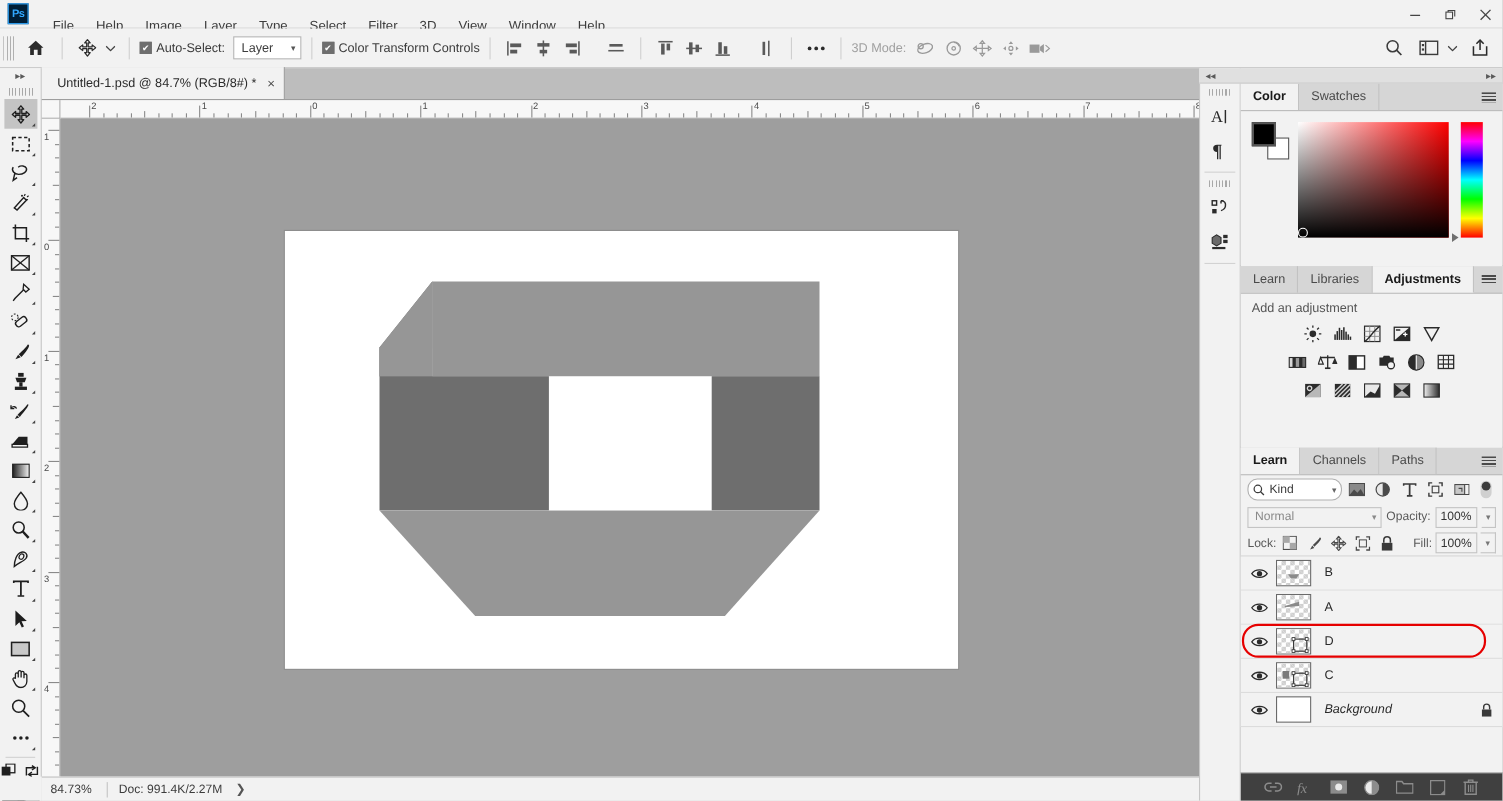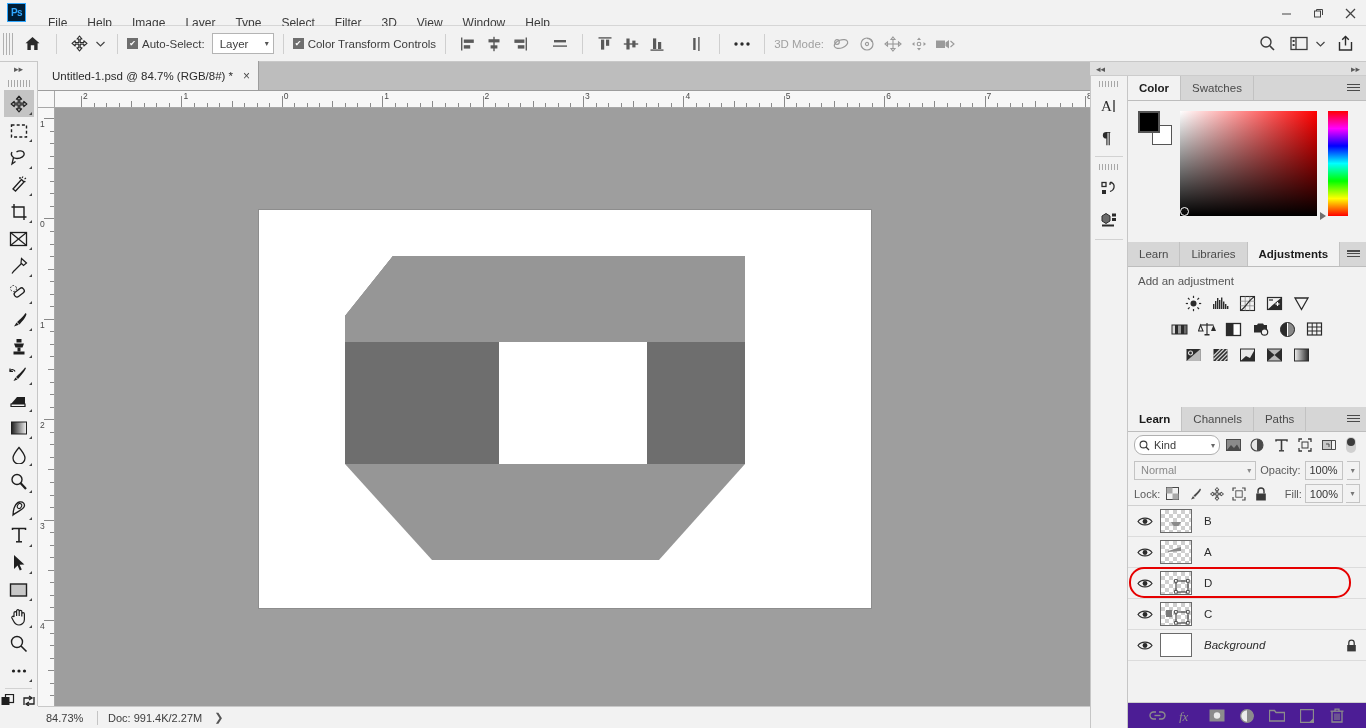--- a/index.html
+++ b/index.html
@@ -269,21 +269,21 @@
   }
   .lname { margin-left:12px; font-size:11.5px; color:#2b2b2b; }
   .lname.italic { font-style:italic; }
   .llock { margin-left:auto; margin-right:9px; }
   .hl-ring {
     position:absolute; left:1px; top:-1px; width:222px; height:31px;
     border:2px solid #e60000; border-radius:15px; pointer-events:none;
   }
   .lyr-footer {
     position:absolute; left:0; bottom:0; width:238px; height:26px;
-    background:#4c1d95; border-top:1px solid #cfcfcf;
+    background:#404040; border-top:1px solid #cfcfcf;
     display:flex; align-items:center; justify-content:center; gap:12px;
   }
   .lf-btn { width:18px; height:18px; display:flex; align-items:center; justify-content:center; color:#8c8c8c; }
 
   
   .statusbar {
     position:absolute; left:38px; top:706px; width:1052px; height:22px;
     background:#f2f2f2; border-top:1px solid #c8c8c8;
     display:flex; align-items:center; font-size:11px; color:#3c3c3c;
   }

